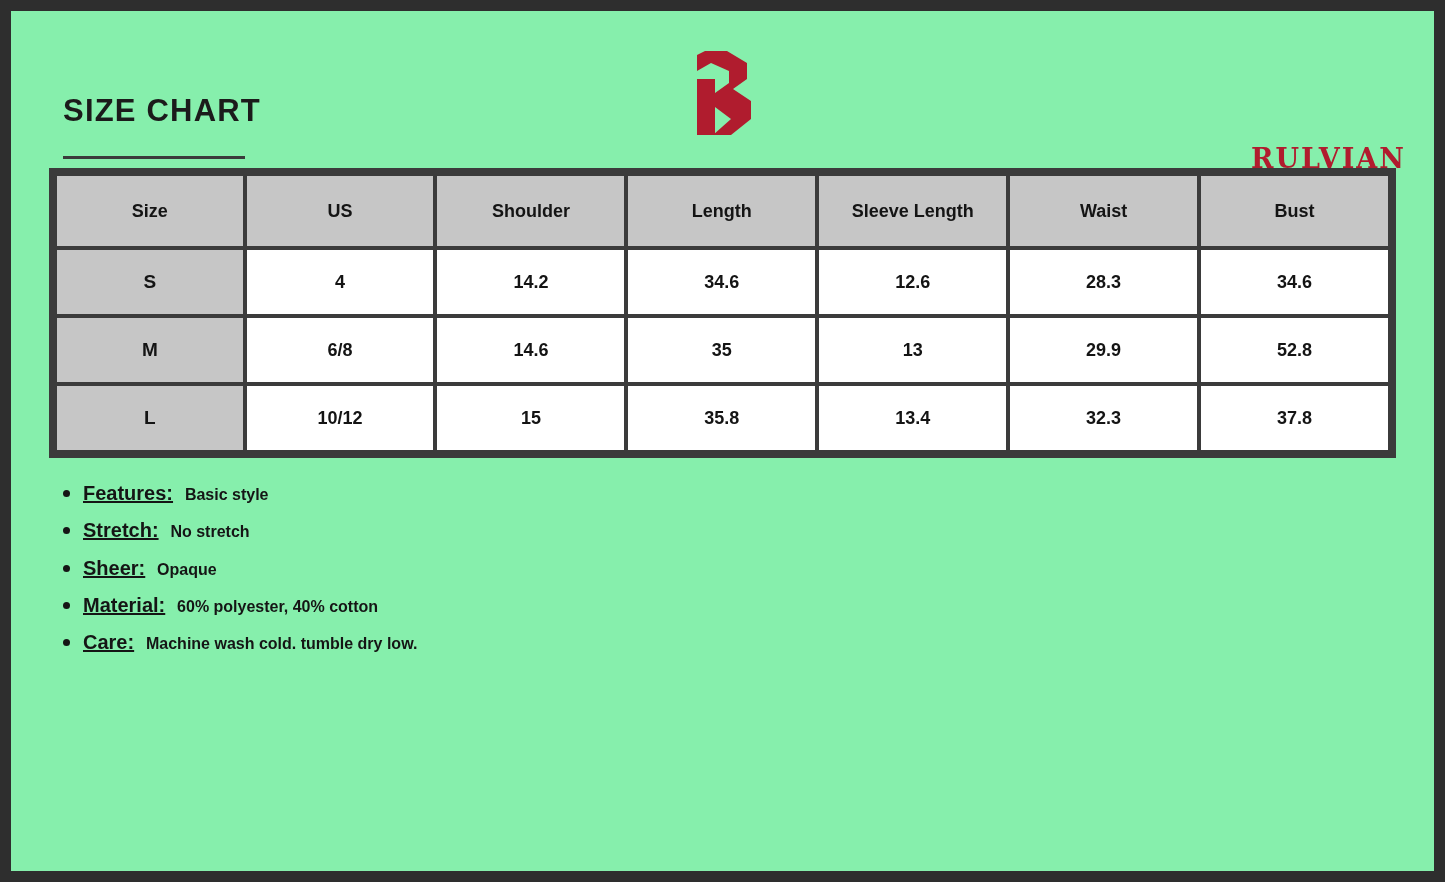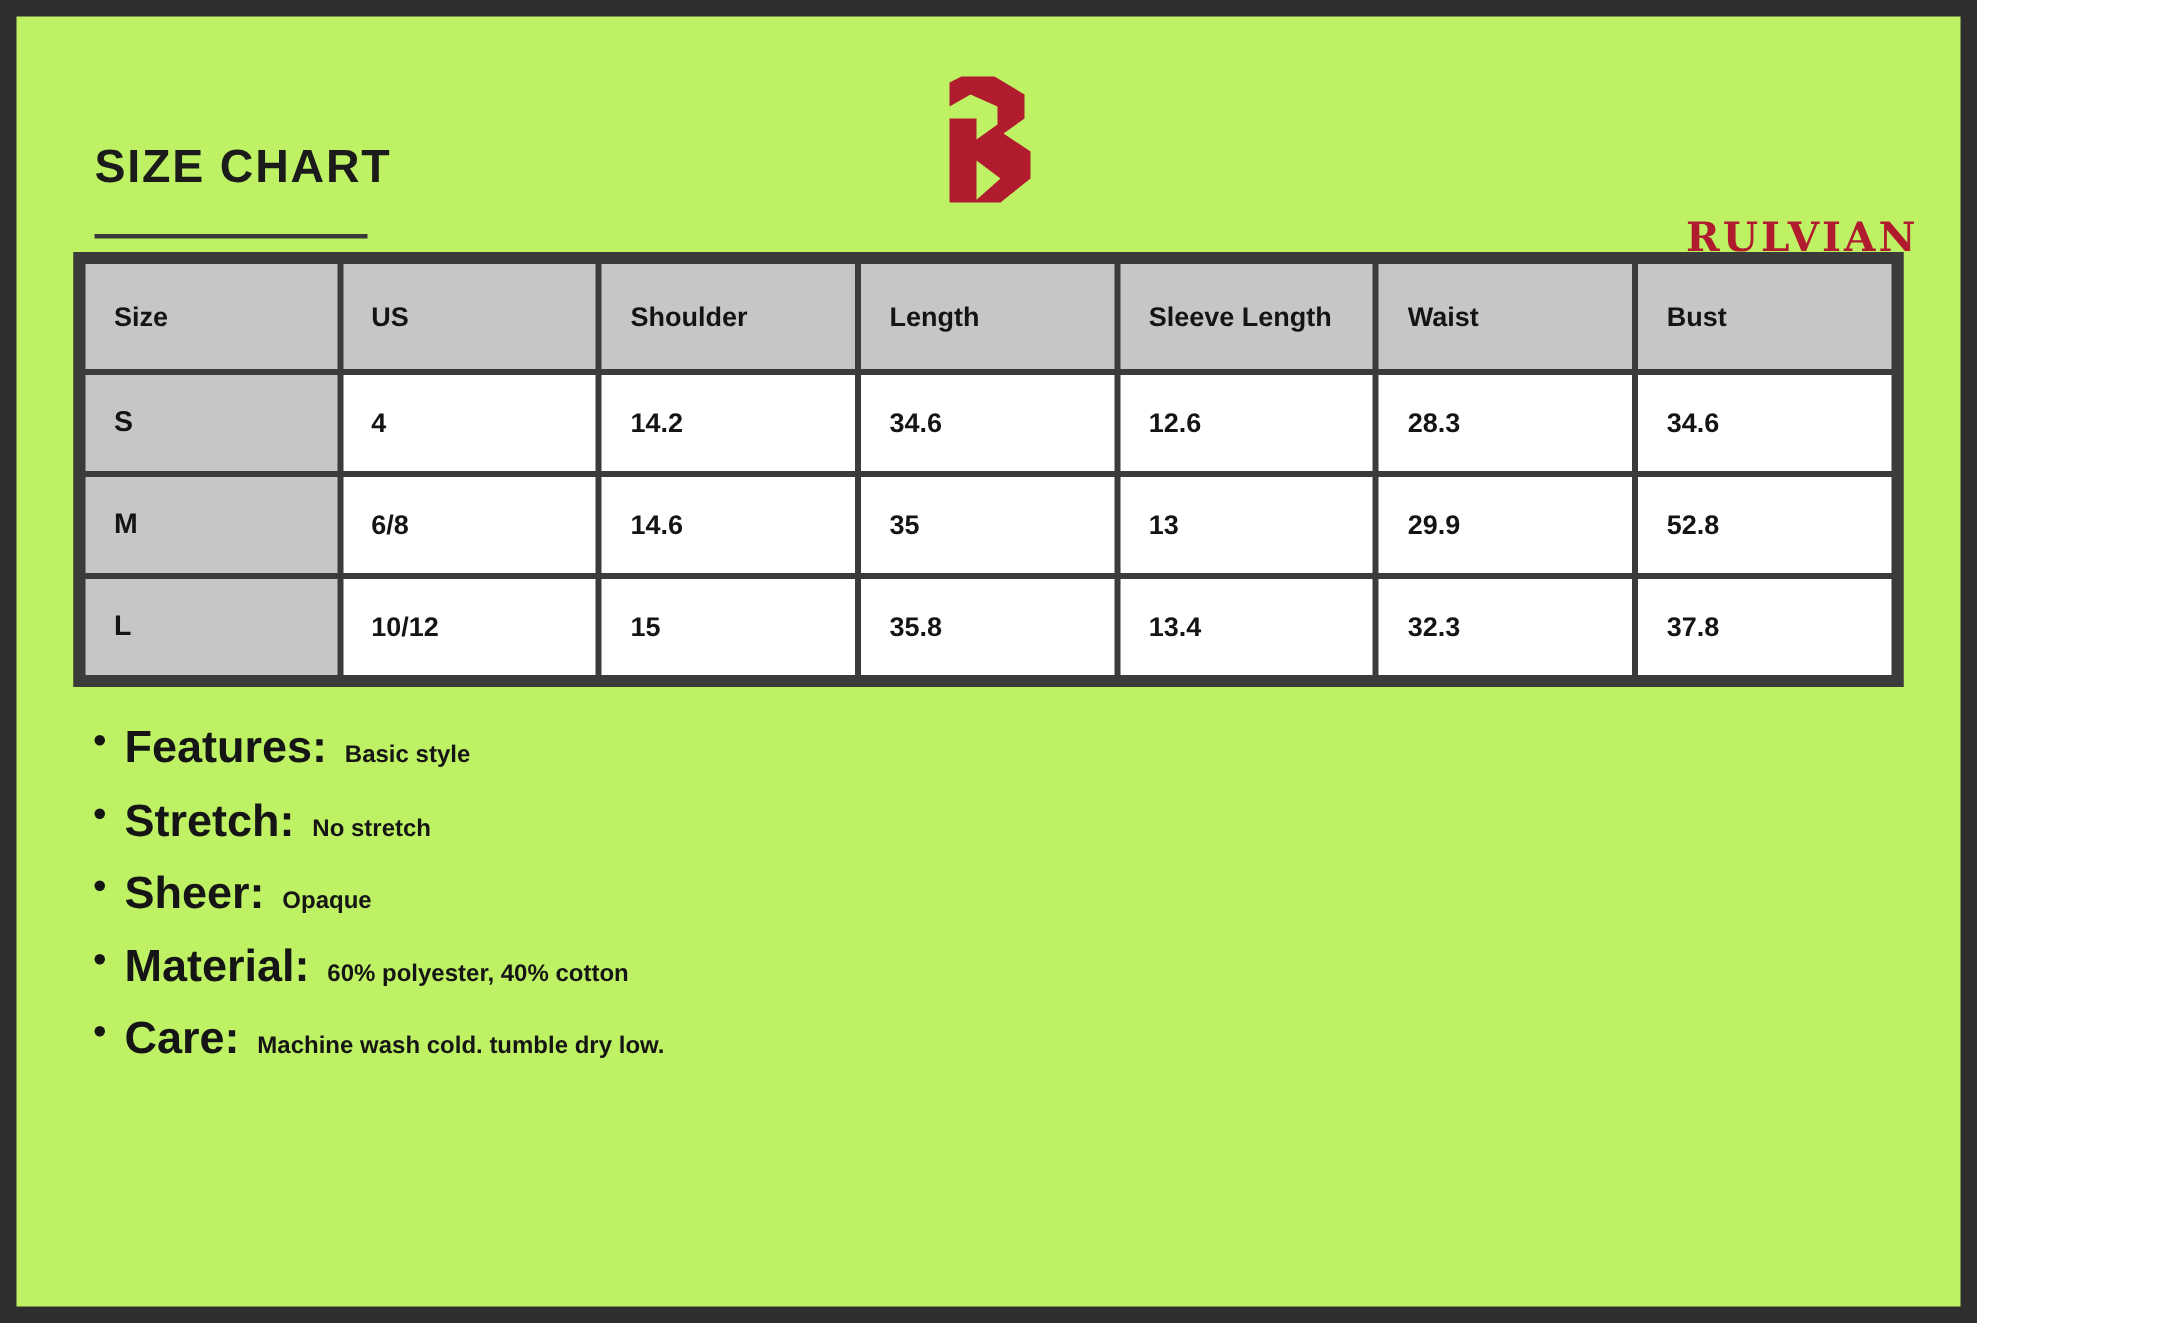--- a/index.html
+++ b/index.html
@@ -5,24 +5,24 @@
   html, body {
     margin: 0;
     padding: 0;
     background: #ffffff;
   }
   body {
     font-family: "Liberation Sans", sans-serif;
   }
   .page {
     position: relative;
-    width: 1318px;
+    width: 1445px;
     height: 882px;
     box-sizing: border-box;
-    background: #bef264;
+    background: #86efac;
     border: 11px solid #2e2e2e;
     overflow: hidden;
   }
   .inner {
     position: absolute;
     left: 0; top: 0; right: 0; bottom: 0;
     padding: 22px 28px;
     box-sizing: border-box;
   }
 
@@ -76,21 +76,21 @@
     border-collapse: separate;
     border-spacing: 4px;
     width: 100%;
     table-layout: fixed;
     background: #3b3b3b;
     border: 4px solid #3b3b3b;
   }
   table.size-chart th,
   table.size-chart td {
     height: 64px;
-    text-align: left;
+    text-align: center;
     vertical-align: middle;
     font-size: 18px;
     font-weight: bold;
     color: #141414;
     background: #ffffff;
     padding: 0 19px;
   }
   table.size-chart thead th {
     background: #c6c6c6;
     font-size: 18px;
@@ -121,21 +121,22 @@
     position: absolute;
     left: 2px;
     top: 10px;
     width: 7px;
     height: 7px;
     border-radius: 50%;
     background: #151515;
   }
   .details .k {
     font-weight: bold;
-    font-size: 30px;
+    font-size: 20px;
+    text-decoration: underline;
   }
   .details .v {
     font-weight: bold;
     font-size: 16px;
     margin-left: 6px;
   }
 </style>
 </head>
 <body>
 

